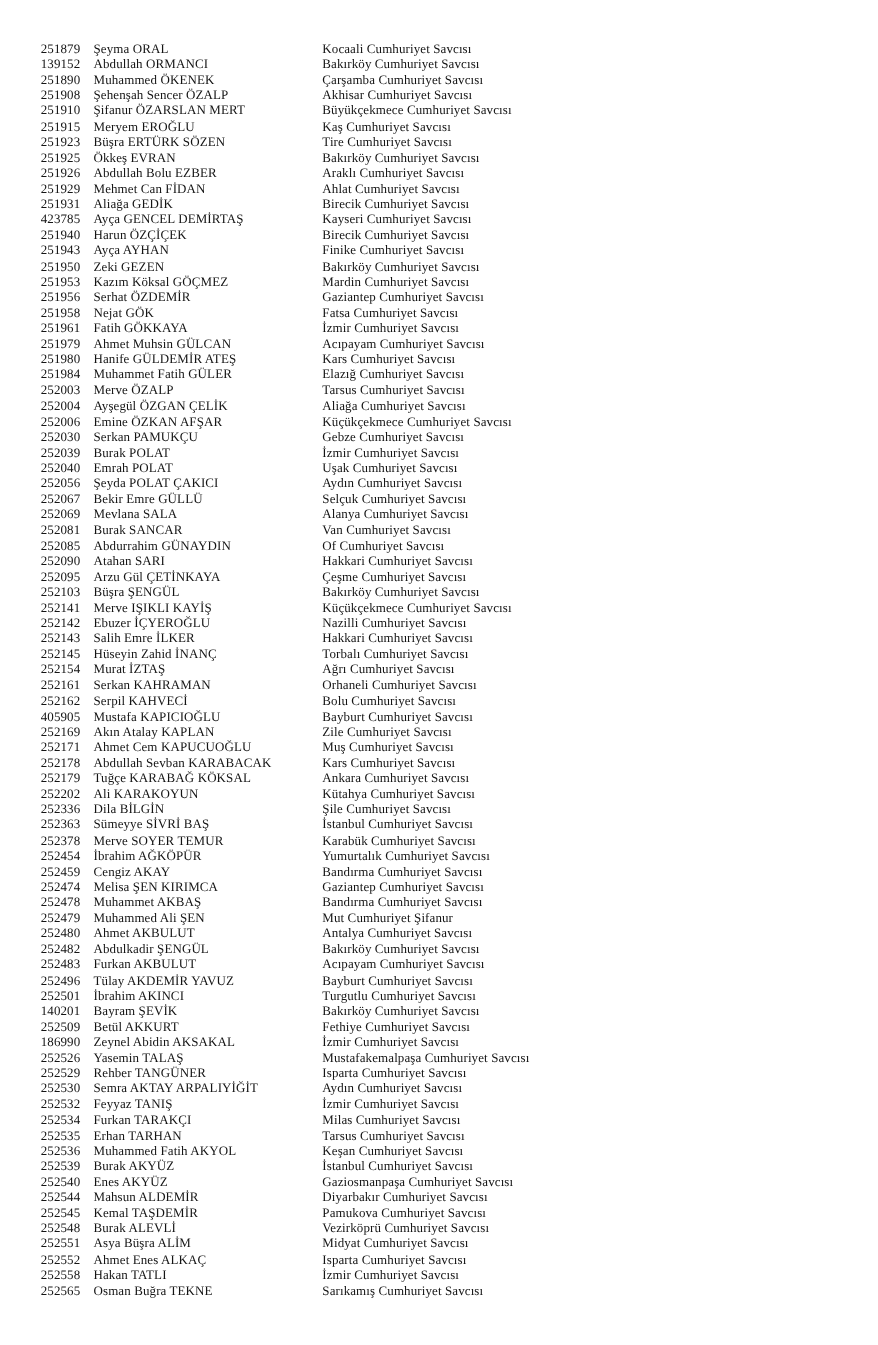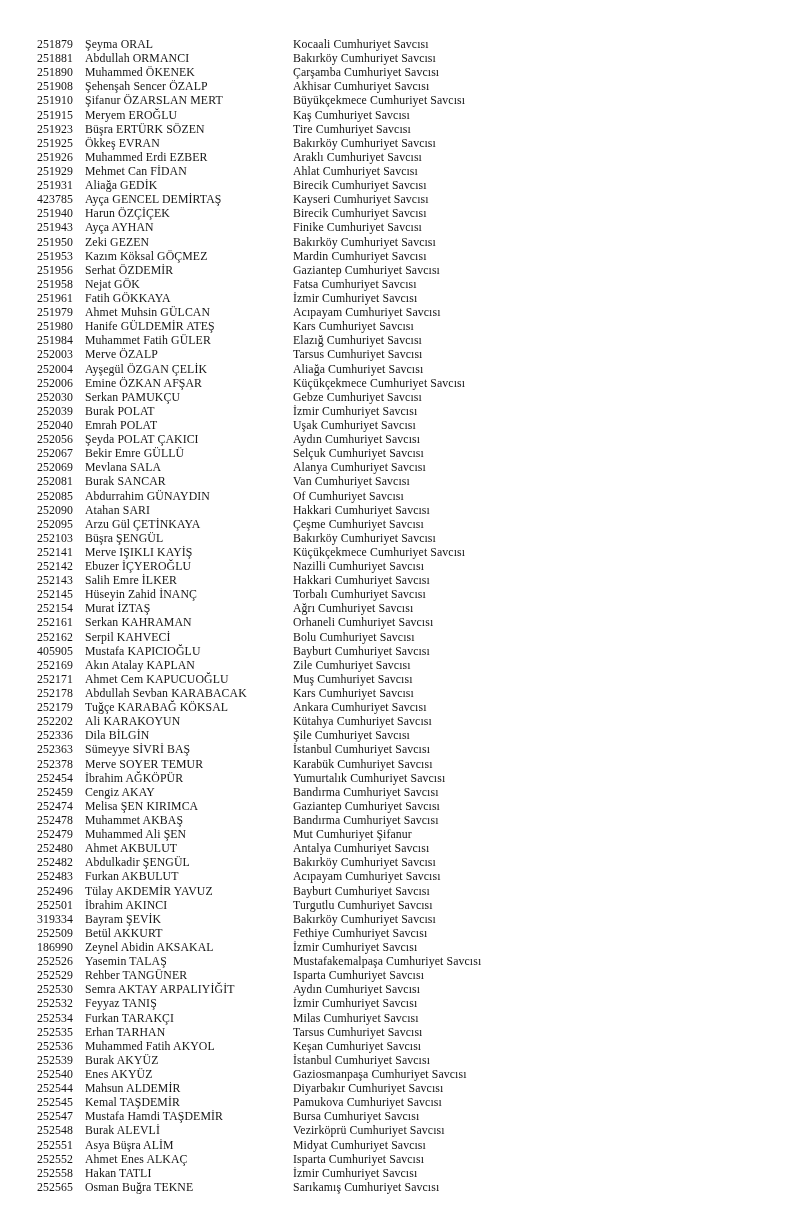--- a/index.html
+++ b/index.html
@@ -48,21 +48,21 @@
 <body>
 
 <div class="doc-page">
   <div class="prosecutor-list" id="prosecutor-list">
       <div class="row">
         <span class="cell-id">251879</span>
         <span class="cell-name">Şeyma ORAL</span>
         <span class="cell-title">Kocaali Cumhuriyet Savcısı</span>
       </div>
       <div class="row">
-        <span class="cell-id">251881</span>
+        <span class="cell-id">139152</span>
         <span class="cell-name">Abdullah ORMANCI</span>
         <span class="cell-title">Bakırköy Cumhuriyet Savcısı</span>
       </div>
       <div class="row">
         <span class="cell-id">251890</span>
         <span class="cell-name">Muhammed ÖKENEK</span>
         <span class="cell-title">Çarşamba Cumhuriyet Savcısı</span>
       </div>
       <div class="row">
         <span class="cell-id">251908</span>
@@ -84,21 +84,21 @@
         <span class="cell-name">Büşra ERTÜRK SÖZEN</span>
         <span class="cell-title">Tire Cumhuriyet Savcısı</span>
       </div>
       <div class="row">
         <span class="cell-id">251925</span>
         <span class="cell-name">Ökkeş EVRAN</span>
         <span class="cell-title">Bakırköy Cumhuriyet Savcısı</span>
       </div>
       <div class="row">
         <span class="cell-id">251926</span>
-        <span class="cell-name">Muhammed Erdi EZBER</span>
+        <span class="cell-name">Abdullah Bolu EZBER</span>
         <span class="cell-title">Araklı Cumhuriyet Savcısı</span>
       </div>
       <div class="row">
         <span class="cell-id">251929</span>
         <span class="cell-name">Mehmet Can FİDAN</span>
         <span class="cell-title">Ahlat Cumhuriyet Savcısı</span>
       </div>
       <div class="row">
         <span class="cell-id">251931</span>
         <span class="cell-name">Aliağa GEDİK</span>
@@ -353,21 +353,21 @@
         <span class="cell-id">252496</span>
         <span class="cell-name">Tülay AKDEMİR YAVUZ</span>
         <span class="cell-title">Bayburt Cumhuriyet Savcısı</span>
       </div>
       <div class="row">
         <span class="cell-id">252501</span>
         <span class="cell-name">İbrahim AKINCI</span>
         <span class="cell-title">Turgutlu Cumhuriyet Savcısı</span>
       </div>
       <div class="row">
-        <span class="cell-id">319334</span>
+        <span class="cell-id">140201</span>
         <span class="cell-name">Bayram ŞEVİK</span>
         <span class="cell-title">Bakırköy Cumhuriyet Savcısı</span>
       </div>
       <div class="row">
         <span class="cell-id">252509</span>
         <span class="cell-name">Betül AKKURT</span>
         <span class="cell-title">Fethiye Cumhuriyet Savcısı</span>
       </div>
       <div class="row">
         <span class="cell-id">186990</span>
@@ -421,25 +421,20 @@
       </div>
       <div class="row">
         <span class="cell-id">252544</span>
         <span class="cell-name">Mahsun ALDEMİR</span>
         <span class="cell-title">Diyarbakır Cumhuriyet Savcısı</span>
       </div>
       <div class="row">
         <span class="cell-id">252545</span>
         <span class="cell-name">Kemal TAŞDEMİR</span>
         <span class="cell-title">Pamukova Cumhuriyet Savcısı</span>
-      </div>
-      <div class="row">
-        <span class="cell-id">252547</span>
-        <span class="cell-name">Mustafa Hamdi TAŞDEMİR</span>
-        <span class="cell-title">Bursa Cumhuriyet Savcısı</span>
       </div>
       <div class="row">
         <span class="cell-id">252548</span>
         <span class="cell-name">Burak ALEVLİ</span>
         <span class="cell-title">Vezirköprü Cumhuriyet Savcısı</span>
       </div>
       <div class="row">
         <span class="cell-id">252551</span>
         <span class="cell-name">Asya Büşra ALİM</span>
         <span class="cell-title">Midyat Cumhuriyet Savcısı</span>

